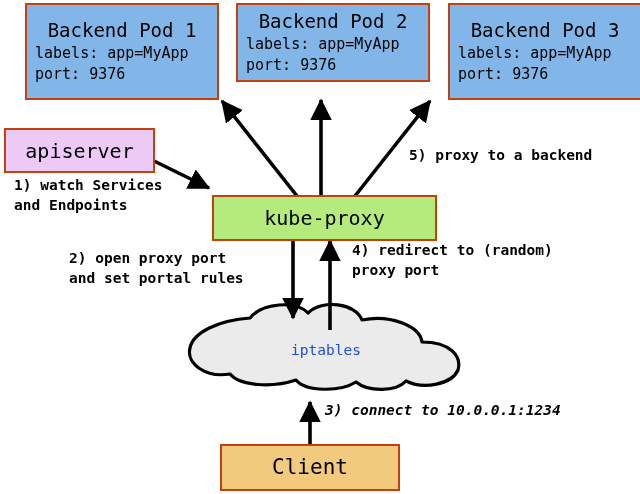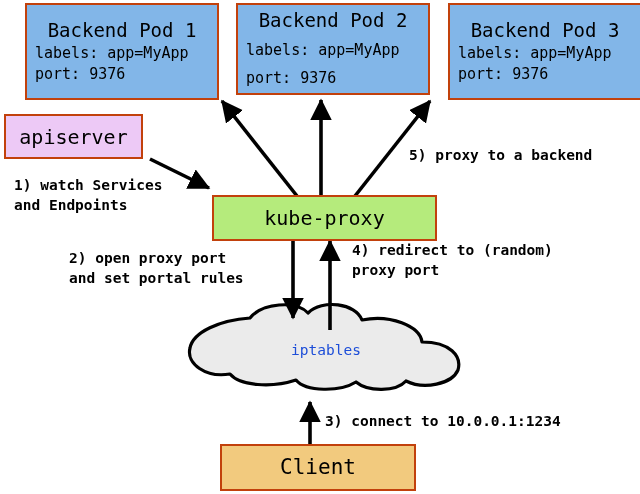--- a/index.html
+++ b/index.html
@@ -140,59 +140,59 @@
 
     <line x1="310" y1="444" x2="310" y2="402" stroke="#000000" stroke-width="3.6" marker-end="url(#arrowhead)"></line>
   </svg>
 
   <div class="node pod" style="left:25px; top:3px; width:194px; height:97px;">
     <div class="pod-title">Backend Pod 1</div>
     <div class="pod-line">labels: app=MyApp</div>
     <div class="pod-line">port: 9376</div>
   </div>
 
-  <div class="node pod" style="left:236px; top:3px; width:194px; height:92px;justify-content:space-between;">
+  <div class="node pod" style="left:236px; top:3px; width:194px; height:79px;">
     <div class="pod-title">Backend Pod 2</div>
     <div class="pod-line">labels: app=MyApp</div>
     <div class="pod-line">port: 9376</div>
   </div>
 
   <div class="node pod" style="left:448px; top:3px; width:194px; height:97px;">
     <div class="pod-title">Backend Pod 3</div>
     <div class="pod-line">labels: app=MyApp</div>
     <div class="pod-line">port: 9376</div>
   </div>
 
-  <div class="node apiserver" style="left:4px; top:114px; width:139px; height:45px;">
+  <div class="node apiserver" style="left:4px; top:128px; width:151px; height:45px;">
     <div class="apiserver-label">apiserver</div>
   </div>
 
   <div class="node kubeproxy" style="left:212px; top:195px; width:225px; height:46px;">
     <div class="kubeproxy-label">kube-proxy</div>
   </div>
 
   <div style="position:absolute; left:190px; top:341px; width:272px;">
     <div class="cloud-label">iptables</div>
   </div>
 
-  <div class="node client" style="left:220px; top:444px; width:196px; height:47px;">
+  <div class="node client" style="left:220px; top:444px; width:180px; height:47px;">
     <div class="client-label">Client</div>
   </div>
 
   <div class="step" style="left:14px; top:175px;">
     <div>1) watch Services</div>
     <div>and Endpoints</div>
   </div>
 
   <div class="step" style="left:69px; top:248px;">
     <div>2) open proxy port</div>
     <div>and set portal rules</div>
   </div>
 
-  <div class="step" style="left:325px; top:411px;">
+  <div class="step" style="left:325px; top:400px;font-style:italic;">
     <div>3) connect to 10.0.0.1:1234</div>
   </div>
 
   <div class="step" style="left:352px; top:240px;">
     <div>4) redirect to (random)</div>
     <div>proxy port</div>
   </div>
 
   <div class="step" style="left:409px; top:145px;">
     <div>5) proxy to a backend</div>

